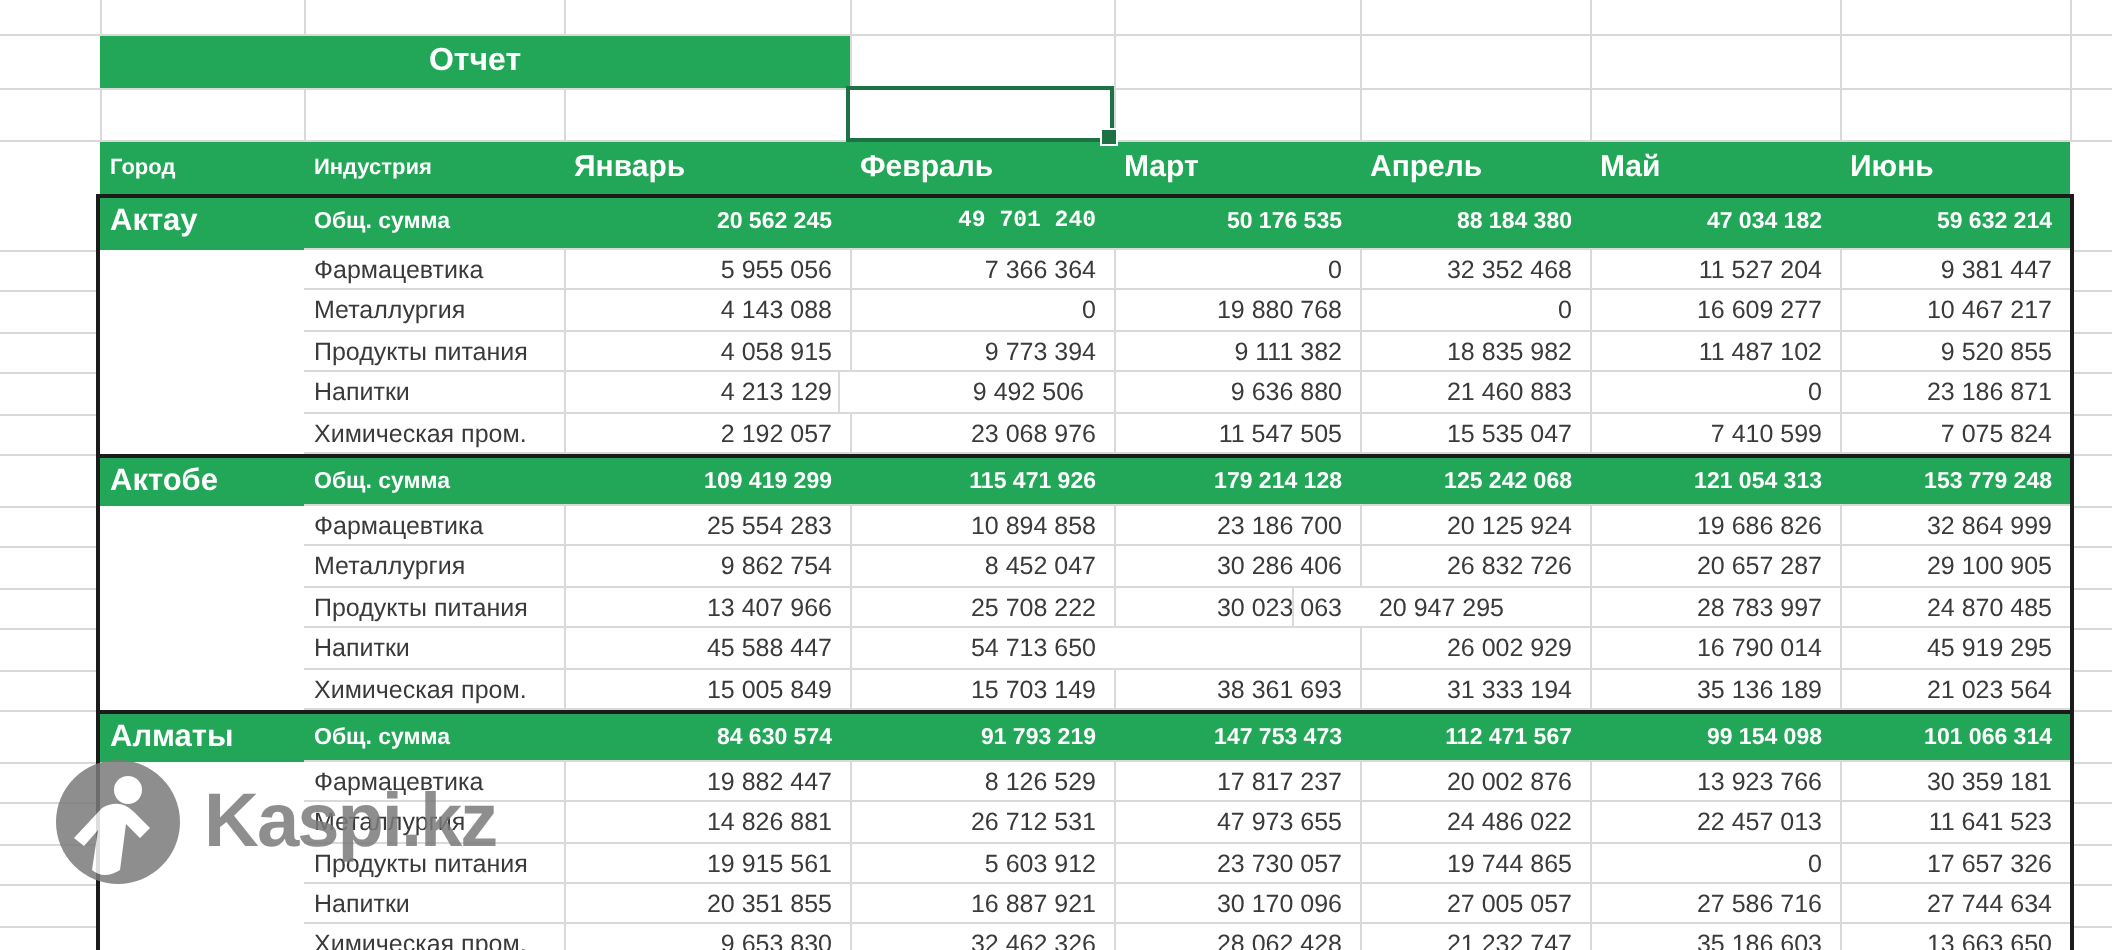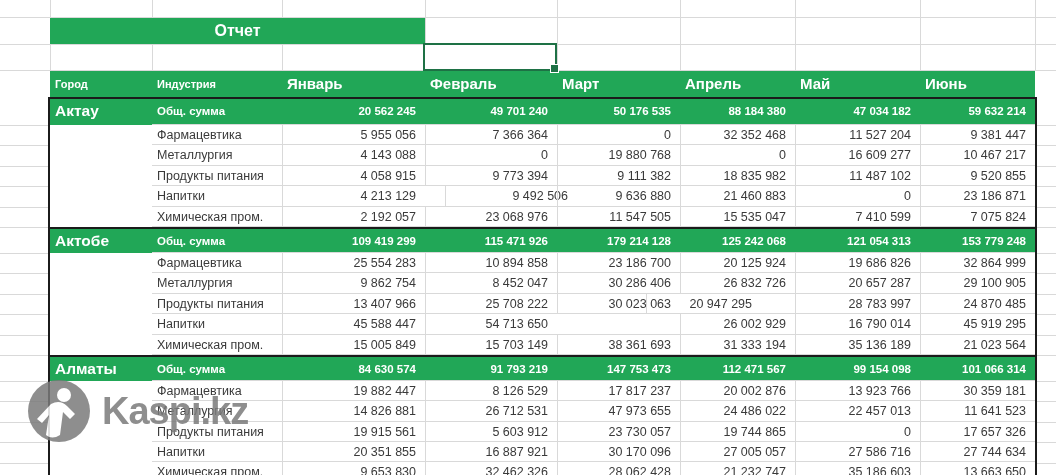--- a/index.html
+++ b/index.html
@@ -128,21 +128,21 @@
   <div class="hc month" style="left:630px;width:115px">Апрель</div>
   <div class="hc month" style="left:745px;width:125px">Май</div>
   <div class="hc month" style="left:870px;width:115px">Июнь</div>
 </div>
 
 <div class="tbody" id="tbody">
     <div class="trow total-row">
       <div class="cell city-cell" style="left: 0px; width: 102px;">Актау</div>
       <div class="cell total-label" style="left: 102px; width: 130px;">Общ. сумма</div>
       <div class="cell total-num" style="left: 232px; width: 143px;">20 562 245</div>
-      <div class="cell total-num" style="left: 375px; width: 132px;">49 701 240</div>
+      <div class="cell total-num" style="left: 375px; width: 132px; font-family: Liberation Mono, monospace;">49 701 240</div>
       <div class="cell total-num" style="left: 507px; width: 123px;">50 176 535</div>
       <div class="cell total-num" style="left: 630px; width: 115px;">88 184 380</div>
       <div class="cell total-num" style="left: 745px; width: 125px;">47 034 182</div>
       <div class="cell total-num" style="left: 870px; width: 115px;">59 632 214</div>
       <div class="rline"></div>
     </div>
     <div class="trow data-row">
       <div class="cell " style="left: 0px; width: 102px;"></div>
       <div class="cell industry" style="left: 102px; width: 130px;">Фармацевтика</div>
       <div class="cell data-num" style="left: 232px; width: 143px;">5 955 056</div>
@@ -172,21 +172,21 @@
       <div class="cell data-num" style="left: 507px; width: 123px;">9 111 382</div>
       <div class="cell data-num" style="left: 630px; width: 115px;">18 835 982</div>
       <div class="cell data-num" style="left: 745px; width: 125px;">11 487 102</div>
       <div class="cell data-num" style="left: 870px; width: 115px;">9 520 855</div>
       <div class="rline"></div>
     </div>
     <div class="trow data-row">
       <div class="cell " style="left: 0px; width: 102px;"></div>
       <div class="cell industry" style="left: 102px; width: 130px;">Напитки</div>
       <div class="cell data-num" style="left: 232px; width: 143px;">4 213 129</div>
-      <div class="cell data-num" style="left: 395px; width: 132px;">9 492 506</div>
+      <div class="cell data-num" style="left: 369px; width: 132px;">9 492 506</div>
       <div class="cell data-num" style="left: 507px; width: 123px;">9 636 880</div>
       <div class="cell data-num" style="left: 630px; width: 115px;">21 460 883</div>
       <div class="cell data-num" style="left: 745px; width: 125px;">0</div>
       <div class="cell data-num" style="left: 870px; width: 115px;">23 186 871</div>
       <div class="rline"></div>
     </div>
     <div class="trow data-row">
       <div class="cell " style="left: 0px; width: 102px;"></div>
       <div class="cell industry" style="left: 102px; width: 130px;">Химическая пром.</div>
       <div class="cell data-num" style="left: 232px; width: 143px;">2 192 057</div>

